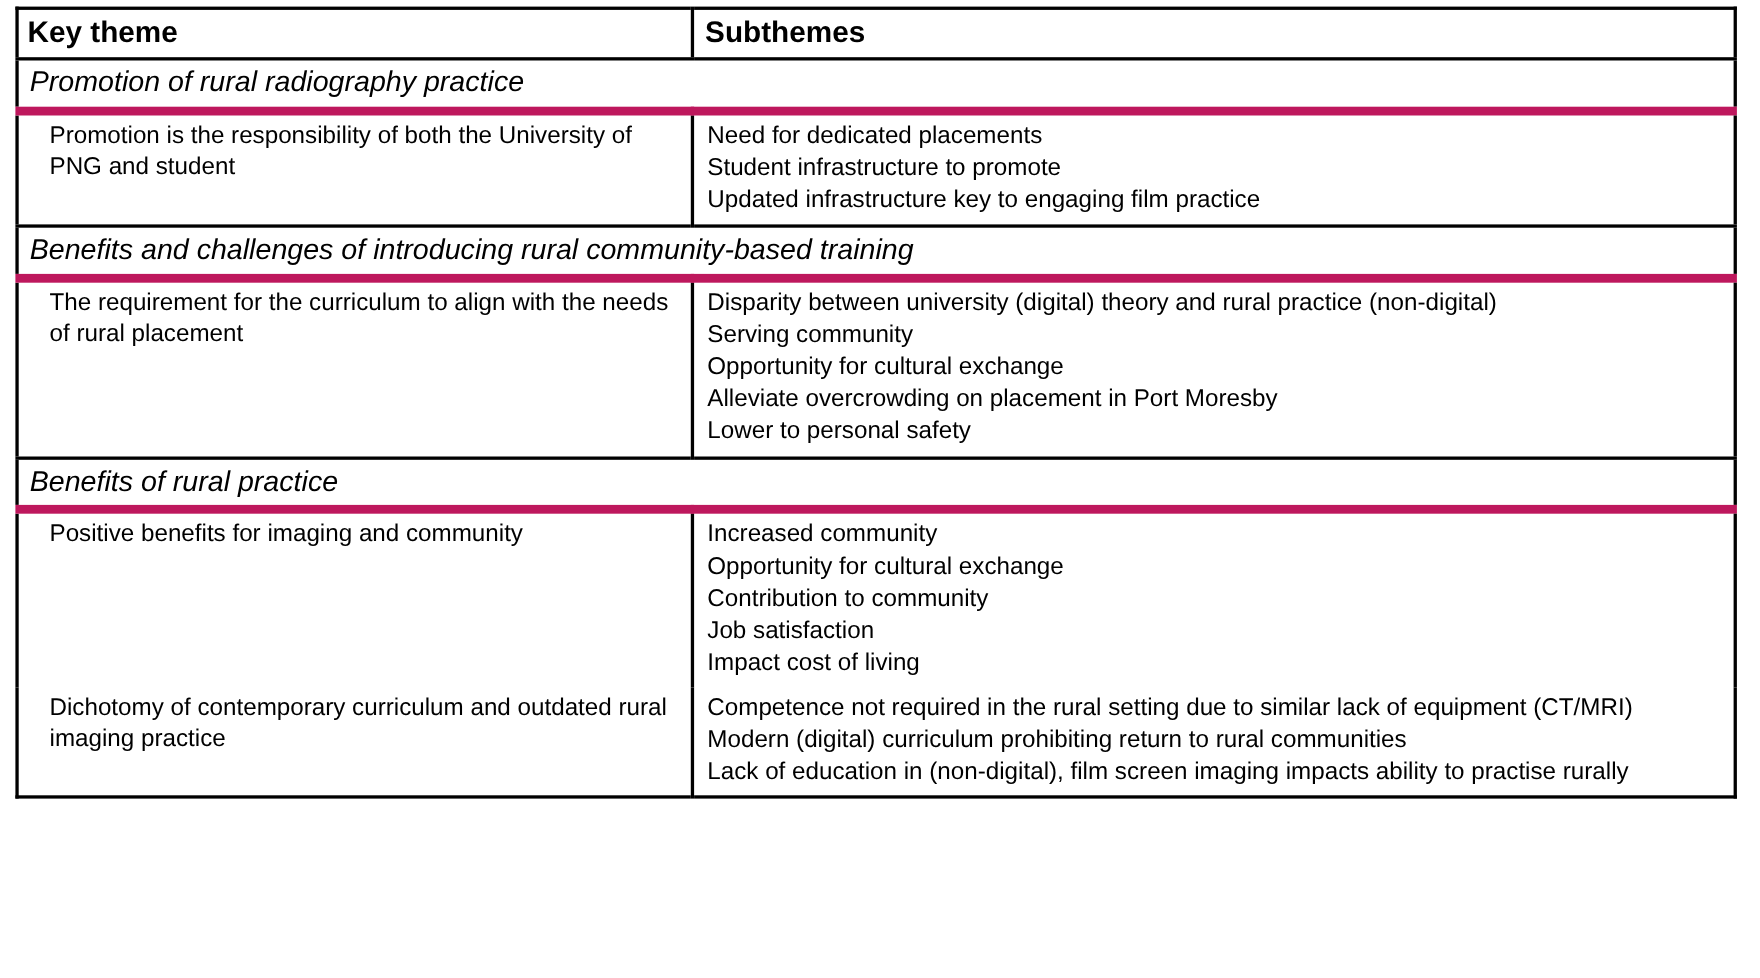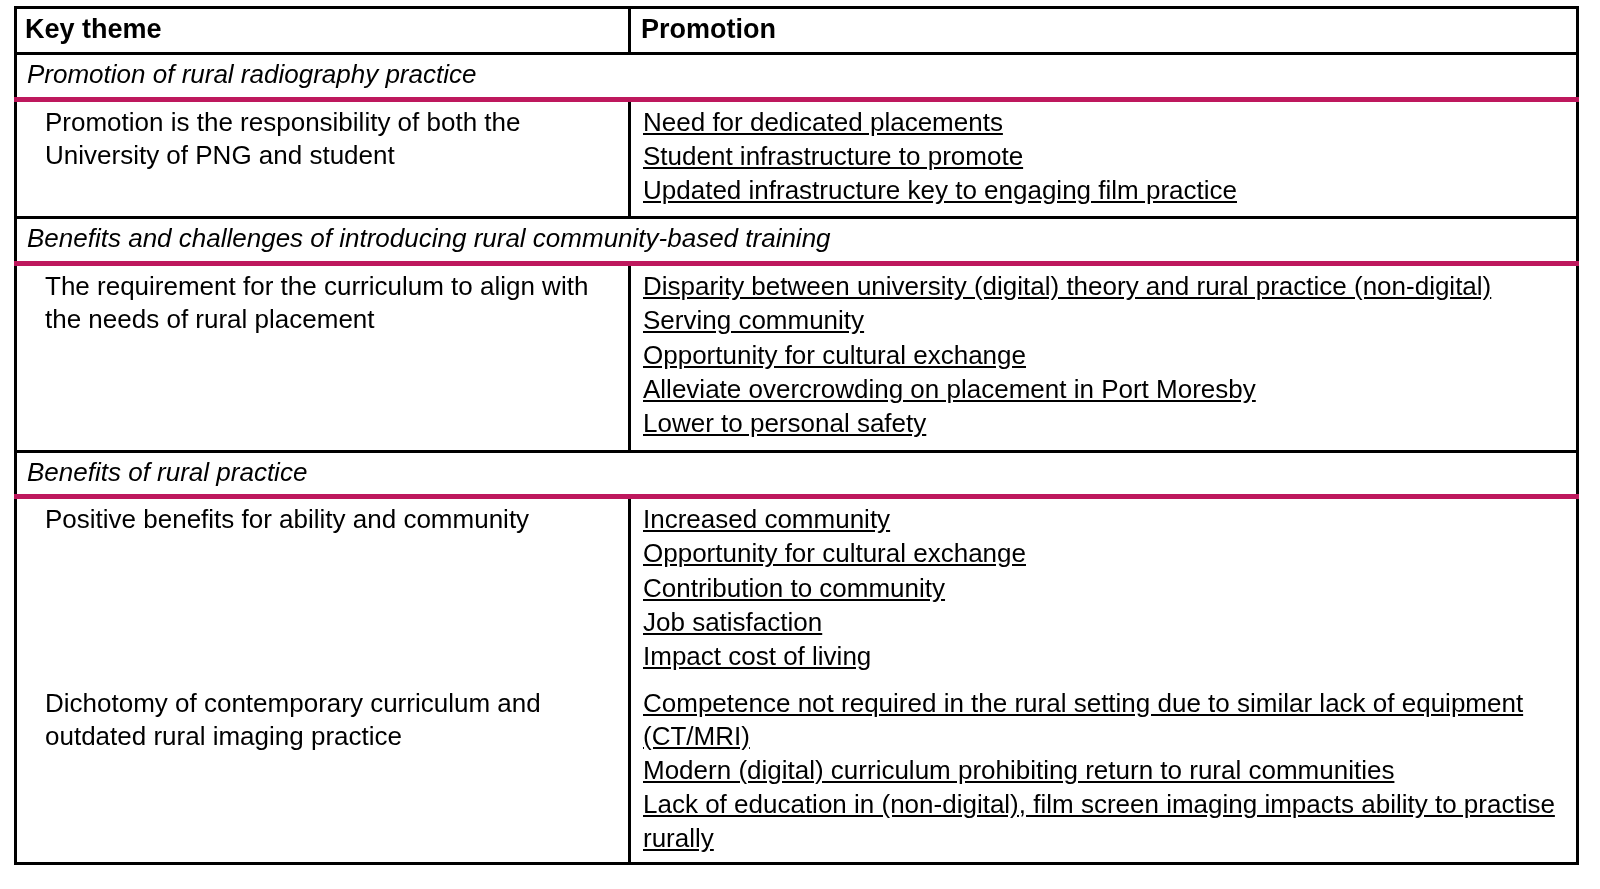--- a/index.html
+++ b/index.html
@@ -45,32 +45,32 @@
     padding: 4px 6px 6px 8px;
     text-align: left;
   }
   tr.header-row th.col2 {
     border-left: 3px solid #000;
     padding-left: 10px;
   }
 
   
   tr.theme-row td {
-    border-bottom: 5px solid #be185d;
+    border-bottom: 8px solid #be185d;
     border-top: 3px solid #000;
     font-size: 26px;
     font-style: italic;
     line-height: 1.22;
     padding: 4px 6px 6px 10px;
     white-space: nowrap;
   }
 
   
   tr.content-row td {
-    font-size: 26px;
+    font-size: 22px;
     line-height: 1.28;
     padding: 4px 8px 8px 8px;
   }
   tr.content-row td.col1 {
     padding-left: 28px;
     padding-right: 14px;
   }
   tr.content-row td.col2 {
     border-left: 3px solid #000;
     padding-left: 12px;
@@ -80,36 +80,35 @@
     padding-bottom: 6px;
   }
   .sub-list {
     margin: 0;
     padding: 0;
     list-style: none;
   }
   .sub-list li {
     margin: 0 0 1px 0;
     padding: 0;
-    text-decoration: underline;
   }
 </style>
 </head>
 <body>
 
 <div class="sheet">
   <table class="themes">
     <colgroup>
         <col class="c1">
         <col class="c2">
       </colgroup>
     <tbody>
       <tr class="header-row">
         <th class="col1">Key theme</th>
-        <th class="col2">Promotion</th>
+        <th class="col2">Subthemes</th>
       </tr>
 
       <tr class="theme-row">
         <td colspan="2">Promotion of rural radiography practice</td>
       </tr>
       <tr class="content-row">
         <td class="col1">Promotion is the responsibility of both the University of PNG and student</td>
         <td class="col2">
           <ul class="sub-list">
             <li>Need for dedicated placements</li>
@@ -132,21 +131,21 @@
             <li>Alleviate overcrowding on placement in Port Moresby</li>
             <li>Lower to personal safety</li>
           </ul>
         </td>
       </tr>
 
       <tr class="theme-row">
         <td colspan="2">Benefits of rural practice</td>
       </tr>
       <tr class="content-row">
-        <td class="col1">Positive benefits for ability and community</td>
+        <td class="col1">Positive benefits for imaging and community</td>
         <td class="col2">
           <ul class="sub-list">
             <li>Increased community</li>
             <li>Opportunity for cultural exchange</li>
             <li>Contribution to community</li>
             <li>Job satisfaction</li>
             <li>Impact cost of living</li>
           </ul>
         </td>
       </tr>

